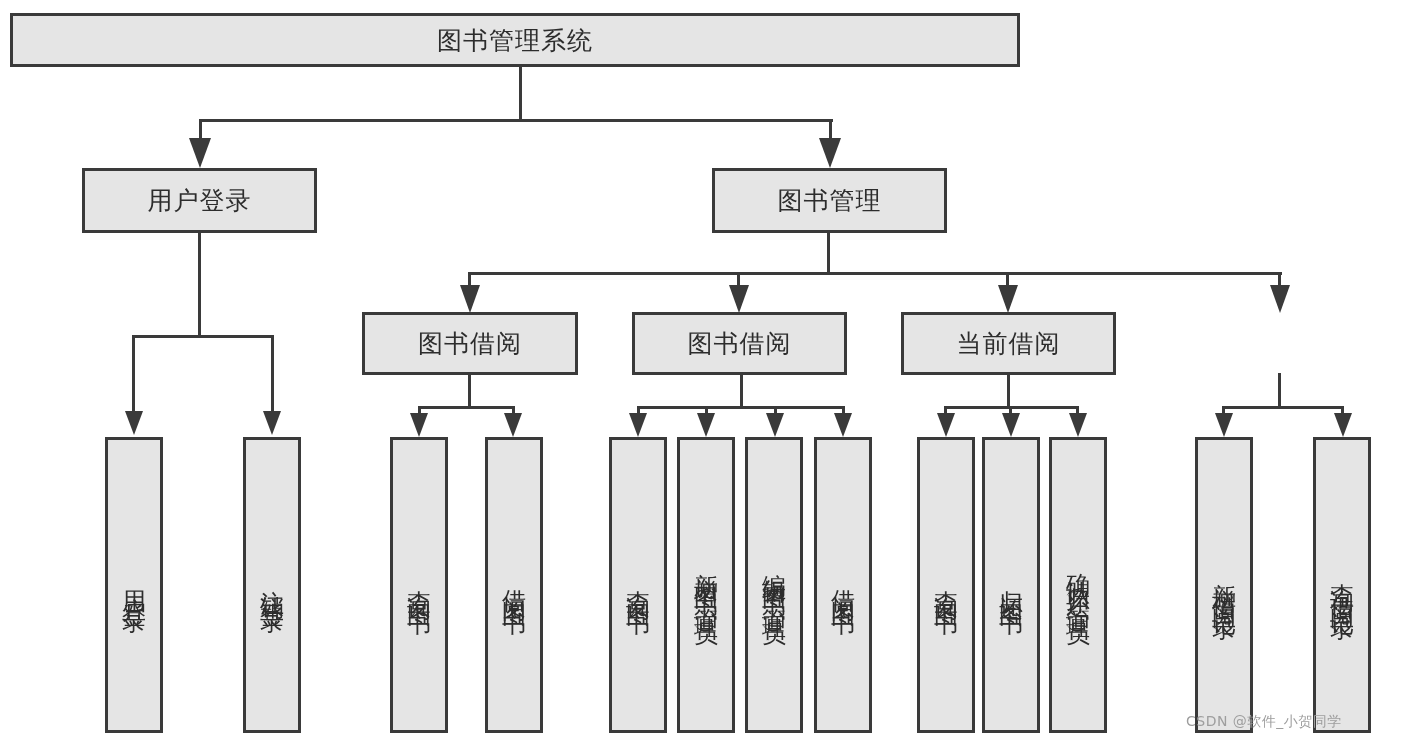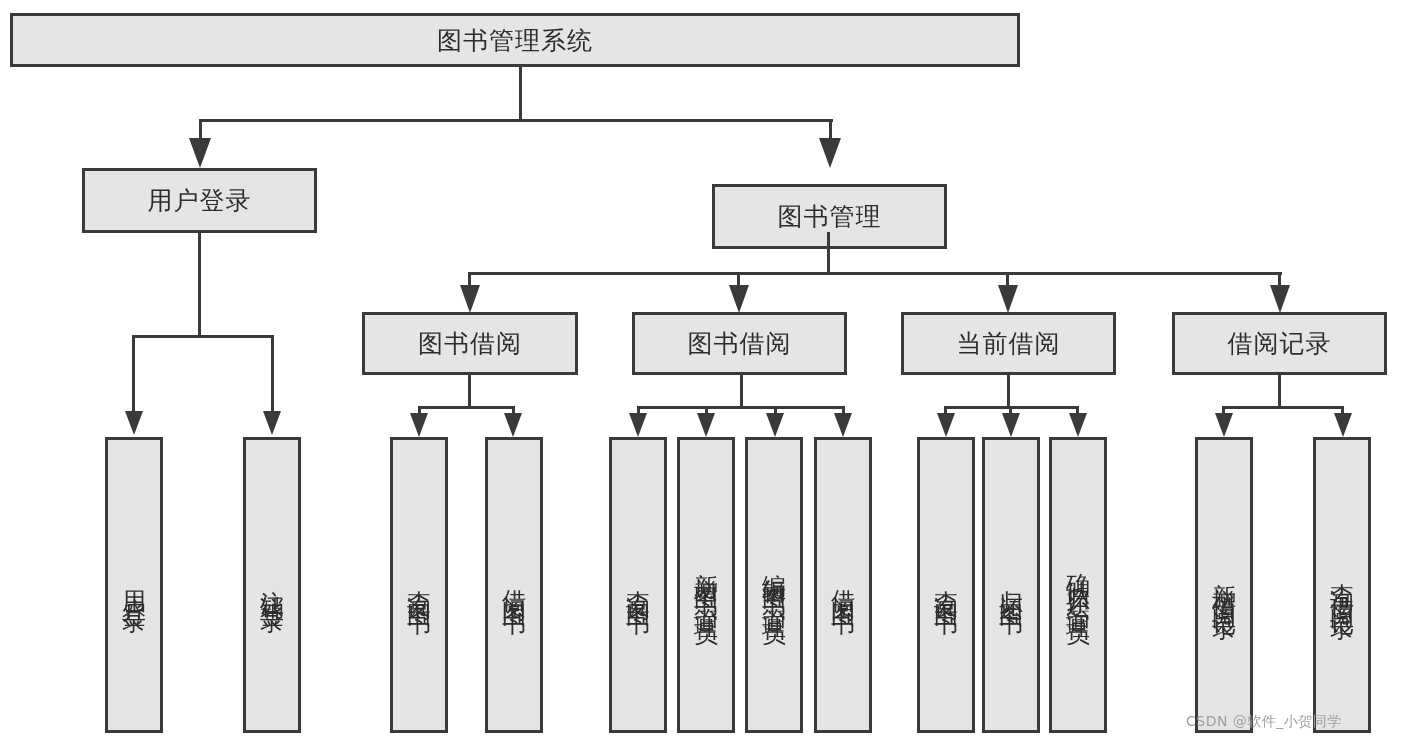--- a/index.html
+++ b/index.html
@@ -77,21 +77,21 @@
     top: 713px;
     font-size: 14px;
     color: var(--watermark);
     letter-spacing: 0.5px;
     z-index: 5;
     white-space: nowrap;
   }
   
   #root   { left: 10px;   top: 13px;  width: 1010px; height: 54px; }
   #l2a    { left: 82px;   top: 168px; width: 235px;  height: 65px; }
-  #l2b    { left: 712px;  top: 184px; width: 235px;  height: 65px; }
+  #l2b    { left: 712px;  top: 168px; width: 235px;  height: 65px; }
   #l3a    { left: 362px;  top: 312px; width: 216px;  height: 63px; }
   #l3b    { left: 632px;  top: 312px; width: 215px;  height: 63px; }
   #l3c    { left: 901px;  top: 312px; width: 215px;  height: 63px; }
   #l3d    { left: 1172px; top: 312px; width: 215px;  height: 63px; }
 </style>
 </head>
 <body>
 
 <div id="canvas">
 
@@ -133,23 +133,20 @@
 
   <div class="node" id="l3a">
     <span>图书借阅</span>
   </div>
   <div class="node" id="l3b">
     <span>图书借阅</span>
   </div>
   <div class="node" id="l3c">
     <span>当前借阅</span>
   </div>
-  <div class="node" id="l3d">
-    <span>借阅记录</span>
-  </div>
 
   <div class="vline" style="left:468px; top:373px; height:36px;"></div>
   <div class="hline" style="left:418px; top:406px; width:97px;"></div>
   <div class="vline" style="left:418px; top:406px; height:10px;"></div>
   <div class="arrowhead" style="left:410px; top:413px;"></div>
   <div class="vline" style="left:512px; top:406px; height:10px;"></div>
   <div class="arrowhead" style="left:504px; top:413px;"></div>
 
   <div class="vline" style="left:740px; top:373px; height:36px;"></div>
   <div class="hline" style="left:637px; top:406px; width:208px;"></div>

